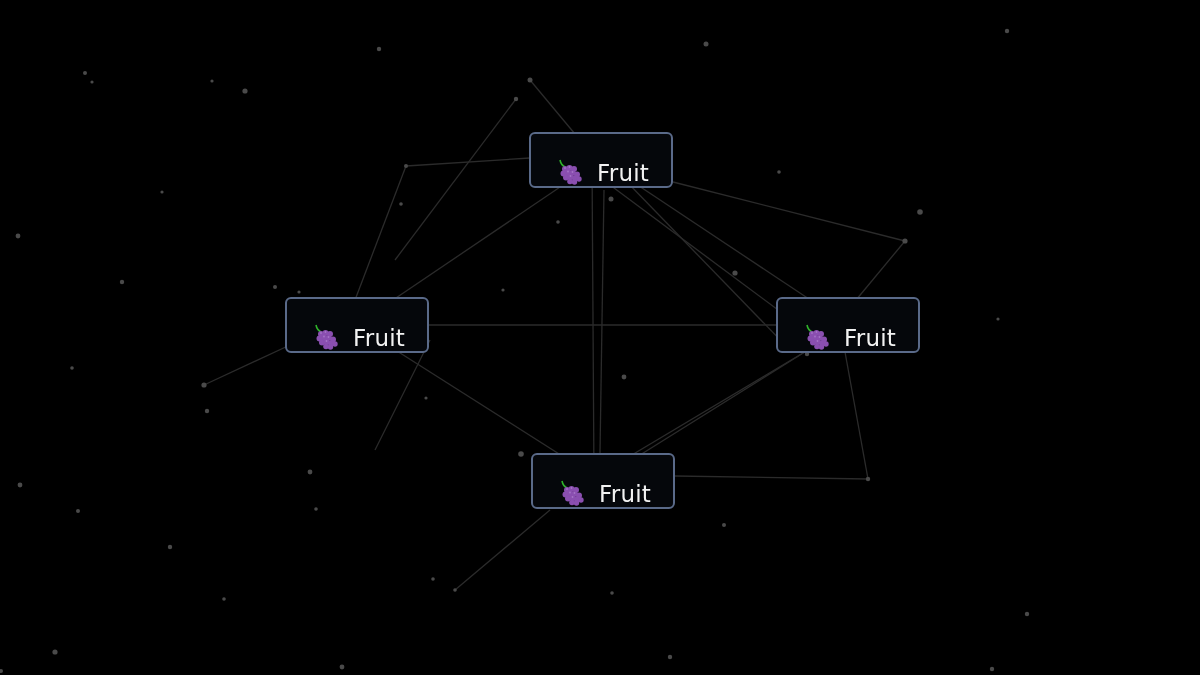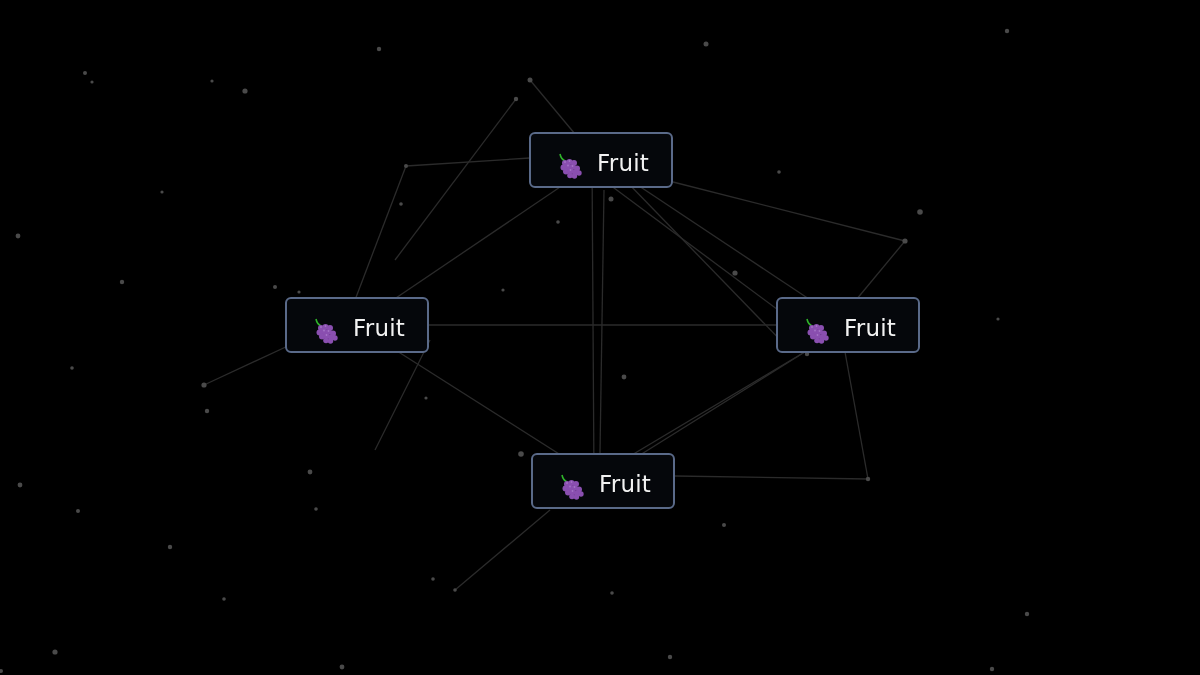--- a/index.html
+++ b/index.html
@@ -23,21 +23,21 @@
       height: 675px;
     }
     .element-card {
       position: absolute;
       box-sizing: border-box;
       height: 56px;
       border: 2px solid #5a6a89;
       border-radius: 6px;
       background: #05070b;
       display: flex;
-      align-items: flex-start;
+      align-items: flex-end;
       padding: 16px 16px 0 22px;
       cursor: pointer;
       user-select: none;
     }
     .element-card .emoji {
       width: 30px;
       height: 30px;
       margin-right: 14px;
       display: inline-block;
     }

